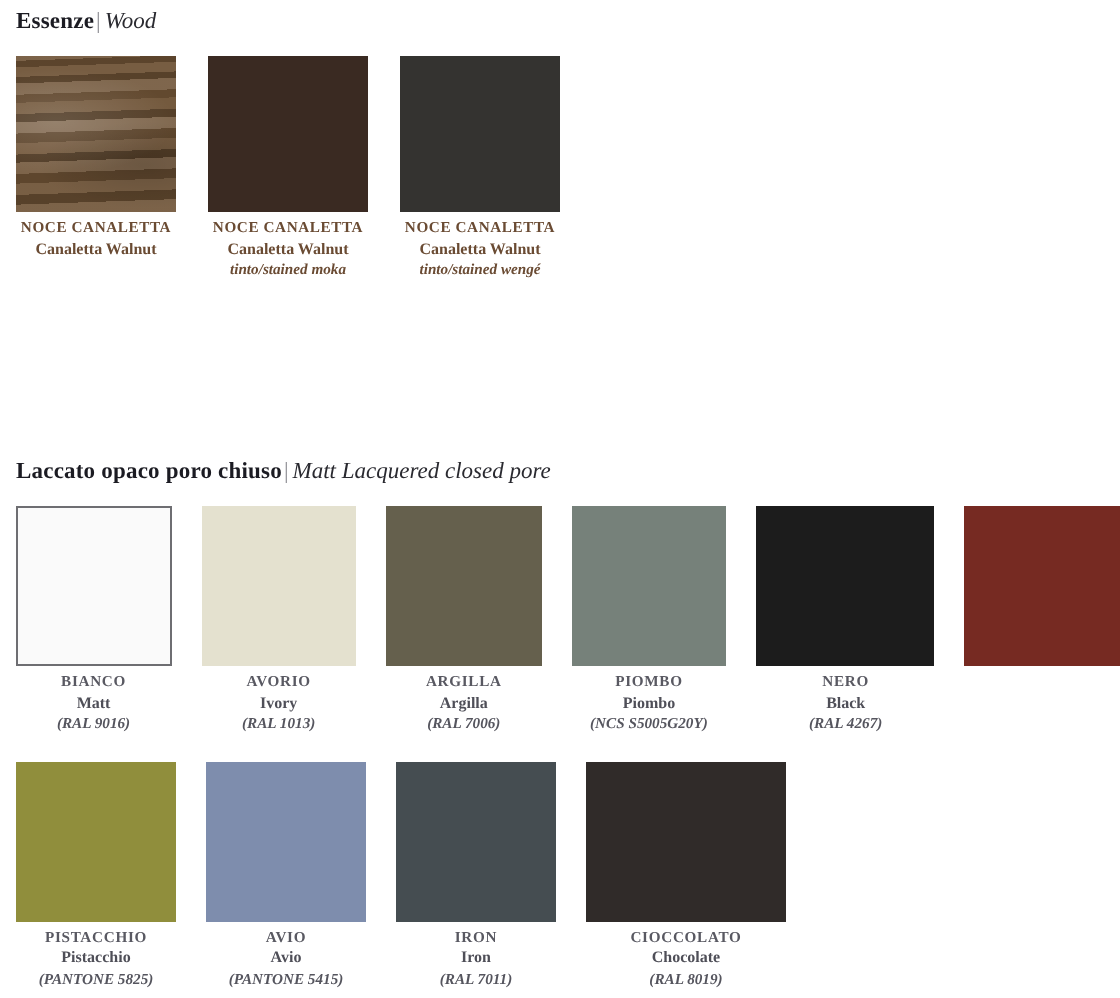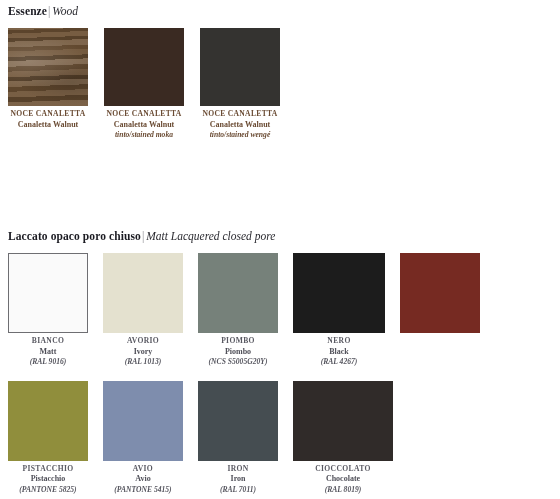--- a/index.html
+++ b/index.html
@@ -160,20 +160,28 @@
         </div>
         <div class="swatch-cell" style="width: 80px; margin-left: 15px;">
           <div class="swatch-chip" style="height: 80px; background: rgb(228, 225, 207);"></div>
           <div class="swatch-caption">
             <div class="caption-it">AVORIO</div>
             <div class="caption-en">Ivory</div>
             <div class="caption-code">(RAL 1013)</div>
           </div>
         </div>
         <div class="swatch-cell" style="width: 80px; margin-left: 15px;">
+          <div class="swatch-chip" style="height: 80px; background: rgb(101, 96, 77);"></div>
+          <div class="swatch-caption">
+            <div class="caption-it">ARGILLA</div>
+            <div class="caption-en">Argilla</div>
+            <div class="caption-code">(RAL 7006)</div>
+          </div>
+        </div>
+        <div class="swatch-cell" style="width: 80px; margin-left: 15px;">
           <div class="swatch-chip" style="height: 80px; background: rgb(118, 129, 122);"></div>
           <div class="swatch-caption">
             <div class="caption-it">PIOMBO</div>
             <div class="caption-en">Piombo</div>
             <div class="caption-code">(NCS S5005G20Y)</div>
           </div>
         </div>
         <div class="swatch-cell" style="width: 92px; margin-left: 15px;">
           <div class="swatch-chip" style="height: 80px; background: rgb(28, 28, 28);"></div>
           <div class="swatch-caption">

